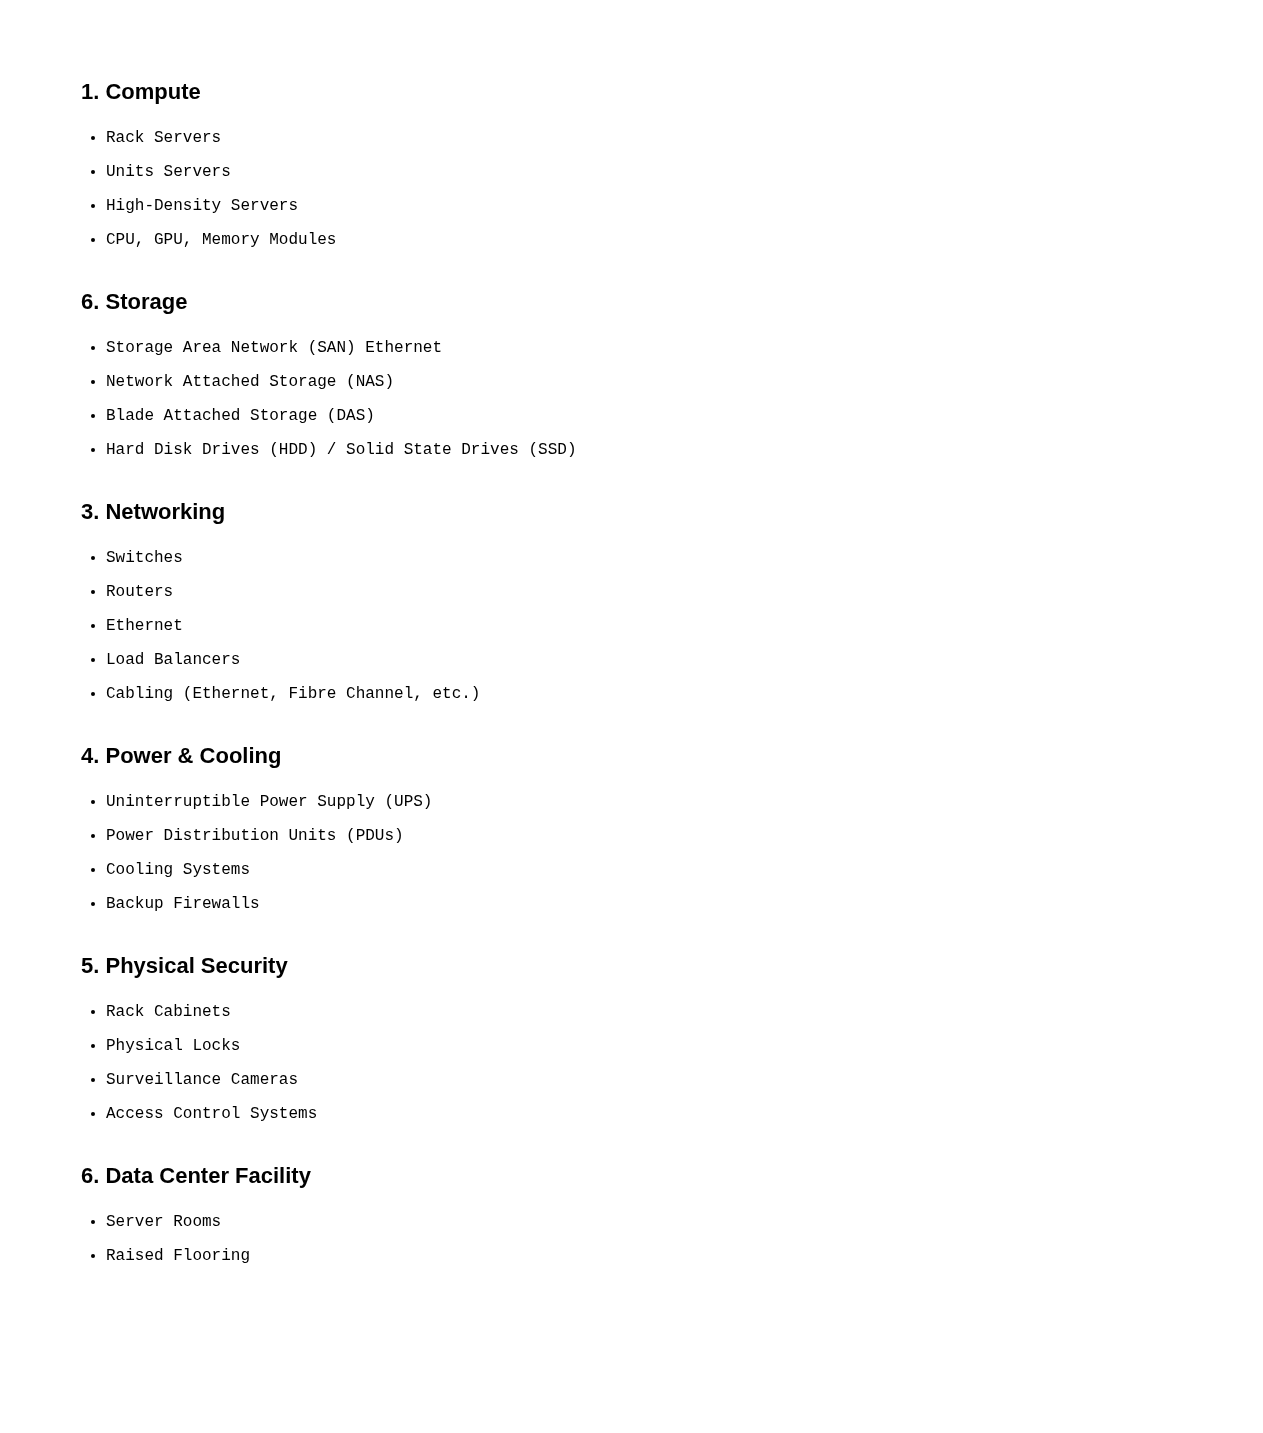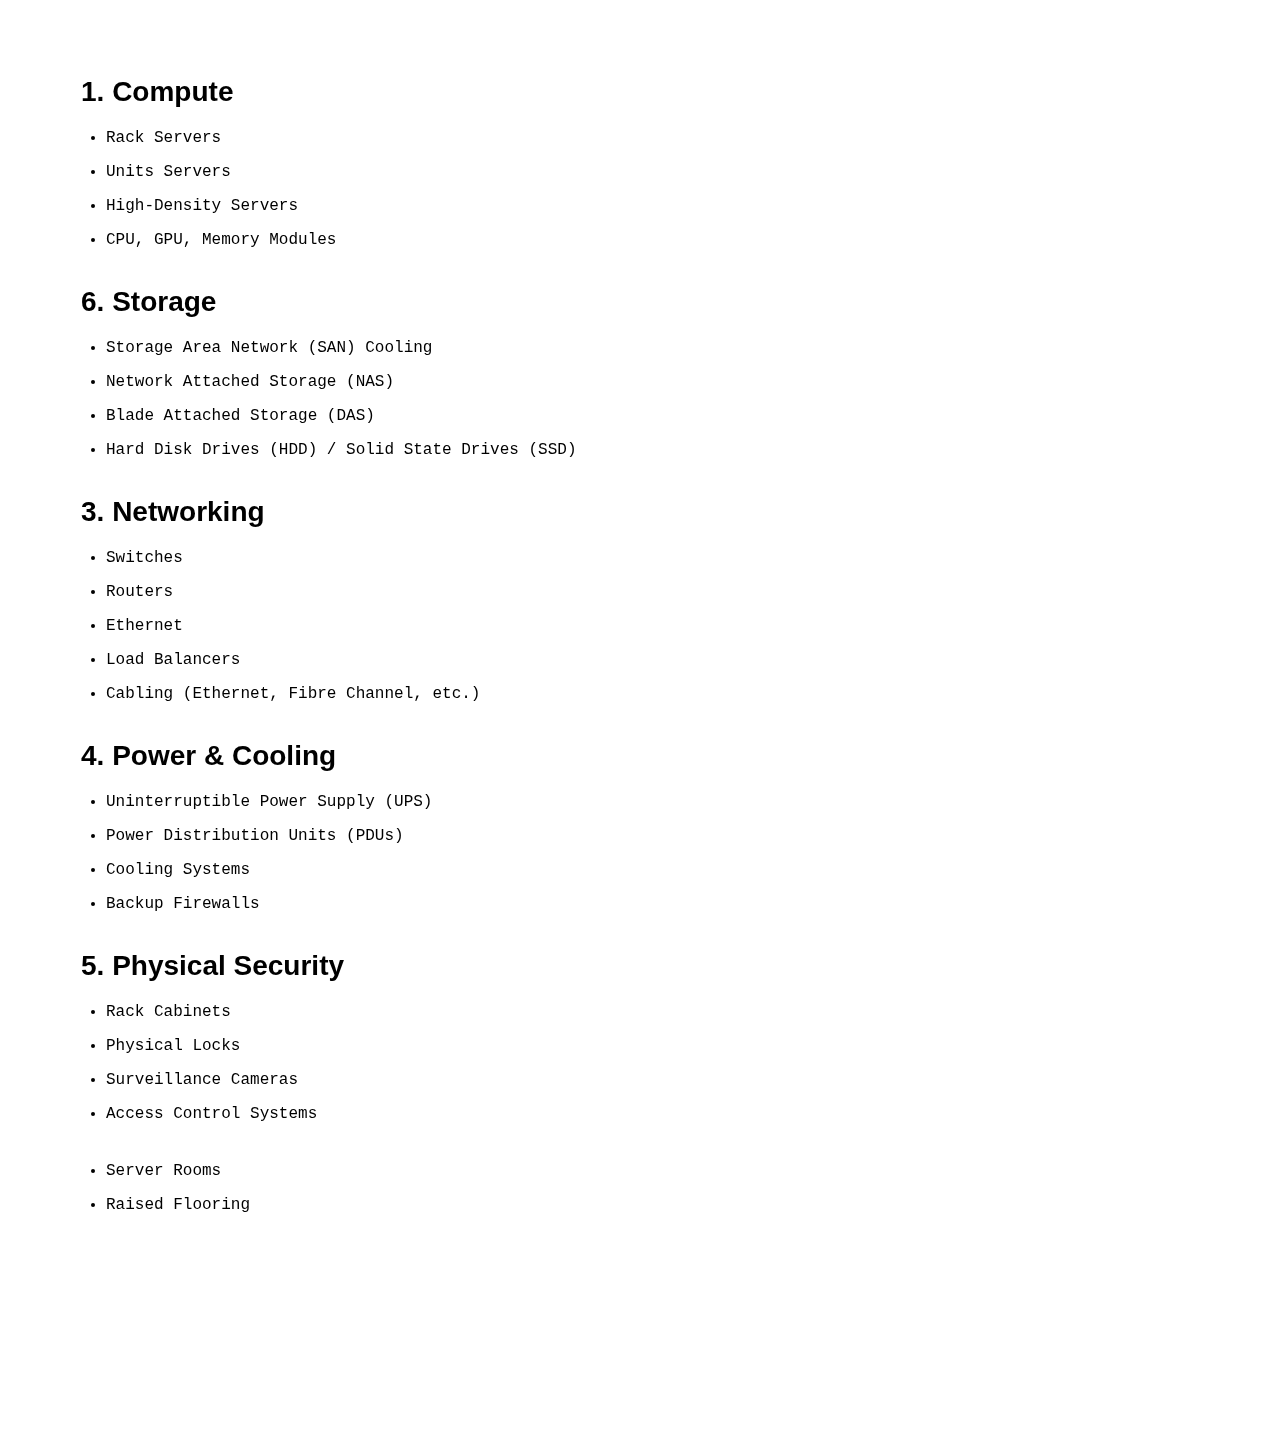--- a/index.html
+++ b/index.html
@@ -28,21 +28,21 @@
     margin: 0;
     color: #000000;
   }
   section.doc-section {
     margin-top: 38px;
   }
   section.doc-section.first {
     margin-top: 20px;
   }
   h2.section-heading {
-    font-size: 28px;
+    font-size: 22px;
     line-height: 28px;
     font-weight: bold;
     margin: 0 0 23px 0;
     color: #000000;
   }
   ul.bullet-list {
     margin: 0;
     padding: 0 0 0 25px;
     list-style: disc outside;
   }
@@ -69,21 +69,21 @@
       <li>Rack Servers</li>
       <li>Units Servers</li>
       <li>High-Density Servers</li>
       <li>CPU, GPU, Memory Modules</li>
     </ul>
   </section>
 
   <section class="doc-section">
     <h2 class="section-heading">6. Storage</h2>
     <ul class="bullet-list">
-      <li>Storage Area Network (SAN) Cooling</li>
+      <li>Storage Area Network (SAN) Ethernet</li>
       <li>Network Attached Storage (NAS)</li>
       <li>Blade Attached Storage (DAS)</li>
       <li>Hard Disk Drives (HDD) / Solid State Drives (SSD)</li>
     </ul>
   </section>
 
   <section class="doc-section">
     <h2 class="section-heading">3. Networking</h2>
     <ul class="bullet-list">
       <li>Switches</li>
@@ -108,19 +108,20 @@
     <h2 class="section-heading">5. Physical Security</h2>
     <ul class="bullet-list">
       <li>Rack Cabinets</li>
       <li>Physical Locks</li>
       <li>Surveillance Cameras</li>
       <li>Access Control Systems</li>
     </ul>
   </section>
 
   <section class="doc-section">
+    <h2 class="section-heading">6. Data Center Facility</h2>
     <ul class="bullet-list">
       <li>Server Rooms</li>
       <li>Raised Flooring</li>
     </ul>
   </section>
 
 </div>
 
 </body></html>

